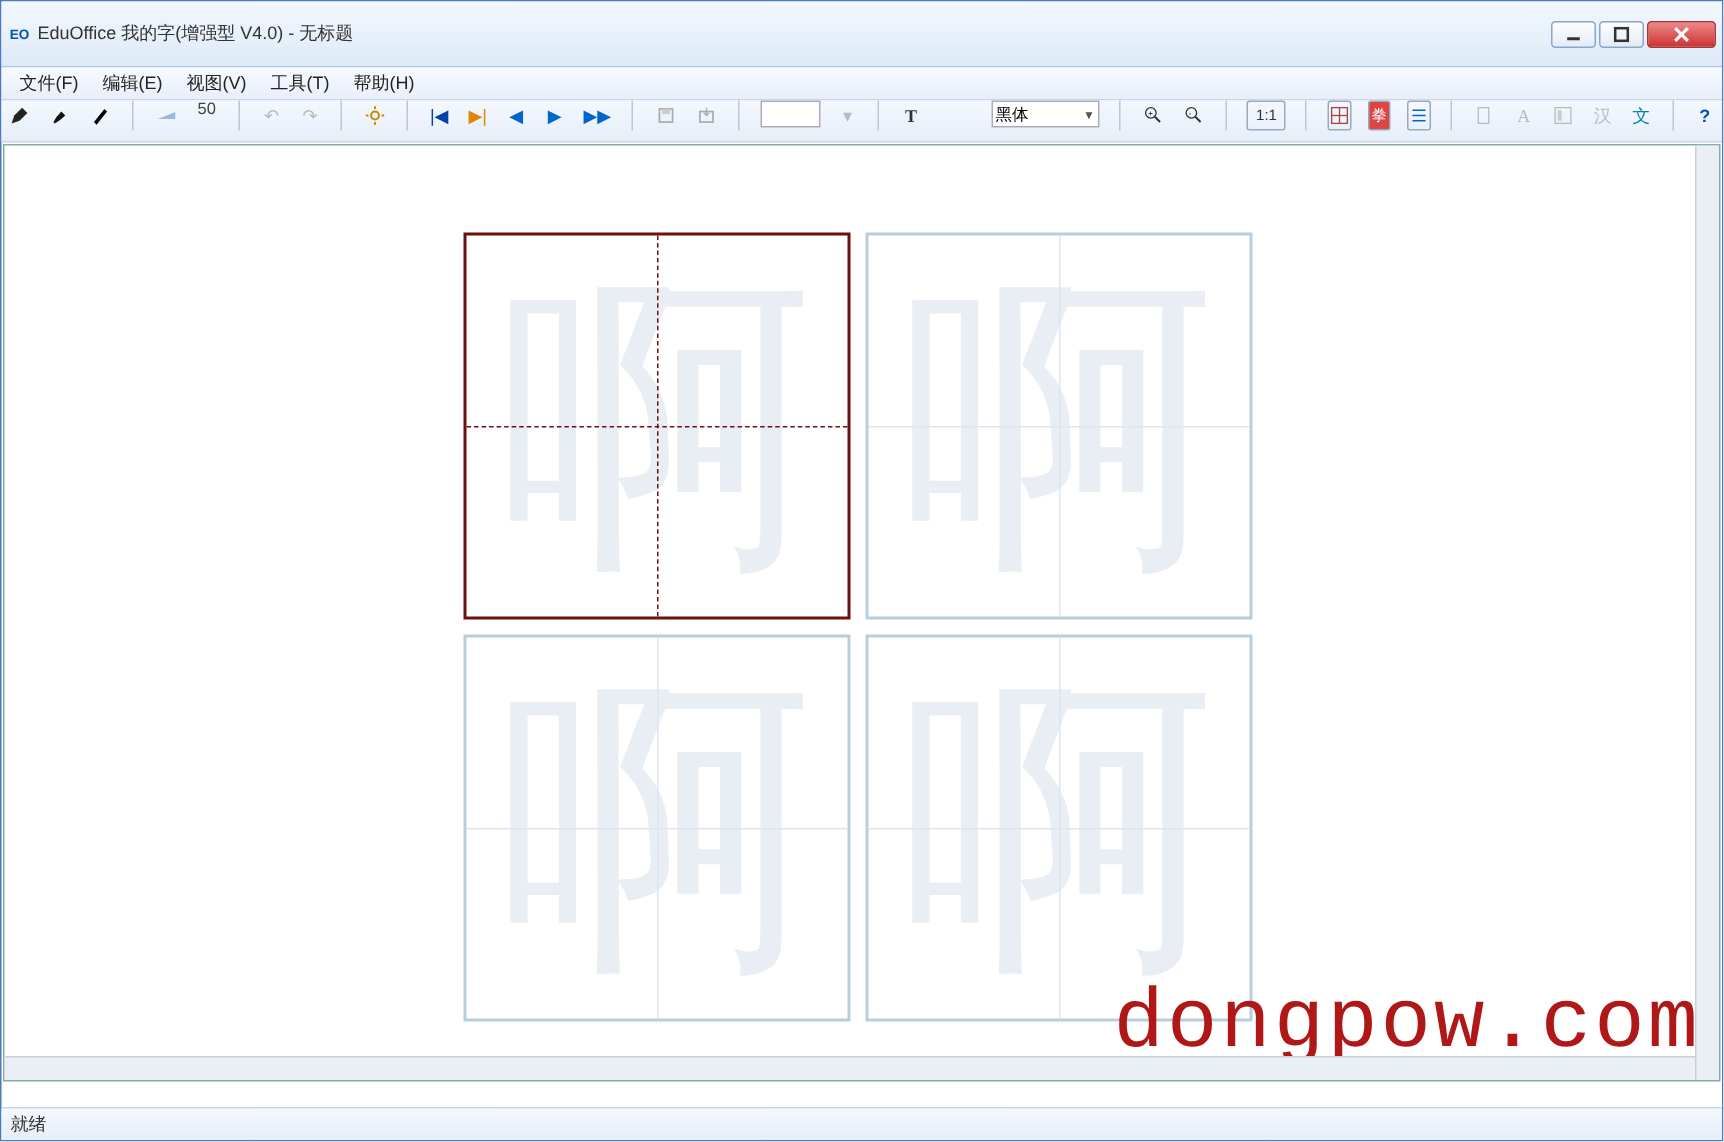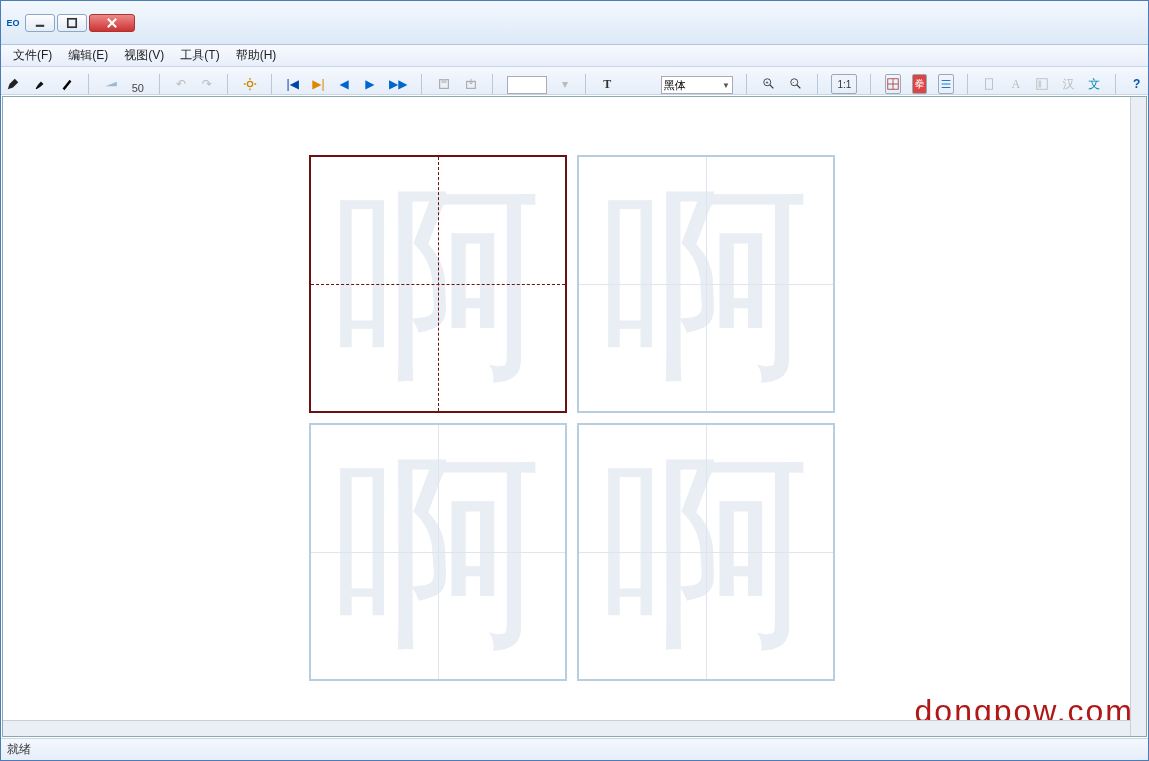--- a/index.html
+++ b/index.html
@@ -6,54 +6,55 @@
   body { font-family: "Microsoft YaHei", SimSun, sans-serif; font-size: 12px; background: #fff; overflow: hidden; }
   .window { width: 1149px; height: 761px; background: #fff; border: 1px solid #4a7cb7; display: flex; flex-direction: column; }
   .titlebar { height: 44px; background: linear-gradient(#f3f8fe, #dde9f7); display: flex; align-items: center; padding: 0 4px; border-bottom: 1px solid #b0c4de; }
   .titlebar .logo { width: 16px; height: 16px; margin-right: 4px; display: flex; align-items: center; justify-content: center; font-size: 9px; font-weight: bold; color: #0055aa; }
   .titlebar .title { flex: 1; color: #333; font-size: 12px; }
   .win-controls { display: flex; gap: 2px; }
   .win-btn { width: 30px; height: 18px; border: 1px solid #8aa7c7; border-radius: 3px; background: linear-gradient(#fdfdfd,#e3ecf7); display: flex; align-items: center; justify-content: center; font-size: 10px; cursor: pointer; }
   .win-btn.close { background: linear-gradient(#e88,#c33); color: #fff; width: 46px; border-color:#a33; }
   .menubar { height: 22px; background: linear-gradient(#f7faff,#e8eef9); display: flex; align-items: center; padding: 0 4px; border-bottom: 1px solid #c8d6e8; }
   .menu-item { padding: 2px 8px; cursor: pointer; color: #222; }
-  .toolbar { height: 28px; background: linear-gradient(#f4f8fe,#e6eef9); display: flex; align-items: flex-end; padding: 0 4px; gap: 11px; border-bottom: 1px solid #c8d6e8; }
+  .toolbar { height: 28px; background: linear-gradient(#f4f8fe,#e6eef9); display: flex; align-items: flex-start; padding: 0 4px; gap: 11px; border-bottom: 1px solid #c8d6e8; }
   .tb-btn { width: 20px; height: 20px; border: 1px solid transparent; border-radius: 2px; display: flex; align-items: center; justify-content: center; cursor: pointer; font-size: 12px; color: #333; }
   .tb-sep { width: 2px; height: 20px; border-left: 1px solid #b8c8da; margin: 0 2px; }
   .tb-num { font-size: 11px; color: #444; padding: 0 2px; }
   .tb-input { width: 40px; height: 18px; border: 1px solid #aab; background: #fff; font-size: 11px; padding: 0 2px; }
   .tb-select { height: 18px; border: 1px solid #aab; background: #fff; font-size: 11px; padding: 0 2px; display: flex; align-items: center; margin-left: 35px; }
   .tb-select.font { width: 100px; }
   .dropdown-arrow { margin-left: auto; font-size: 8px; color: #555; }
   .tb-btn.disabled { color: #bbb; }
   .canvas-area { flex: 1; background: #fff; position: relative; overflow: hidden; border: 1px solid #8aa; margin:1px; }
   .grid-container { position: absolute; top: 58px; left: 306px; display: grid; grid-template-columns: 258px 258px; grid-template-rows: 258px 258px; gap: 10px; }
   .cell { position: relative; display: flex; align-items: center; justify-content: center; }
   .cell .border-box { position: absolute; inset: 0; }
   .cell.active .border-box { border: 2px solid #6b1111; }
   .cell.inactive .border-box { border: 2px solid #b8cdde; }
   .cell .vline, .cell .hline { position: absolute; background: transparent; }
   .cell.active .vline { left: 50%; top: 2px; bottom: 2px; border-left: 1px dashed #6b1111; }
   .cell.active .hline { top: 50%; left: 2px; right: 2px; border-top: 1px dashed #6b1111; }
   .cell.inactive .vline { left: 50%; top: 2px; bottom: 2px; border-left: 1px solid #dde6ee; }
   .cell.inactive .hline { top: 50%; left: 2px; right: 2px; border-top: 1px solid #dde6ee; }
   .ghost-char { font-size: 210px; color: #e8eef4; font-family: SimHei, sans-serif; line-height: 1; user-select: none; }
-  .watermark { position: absolute; right: 12px; bottom: 6px; font-family: Liberation Sans, sans-serif; font-size: 32px; color: #b01818; letter-spacing: 2px; }
-  .statusbar { height: 22px; background: linear-gradient(#f4f8fe,#e6eef9); border-top: 1px solid #c8d6e8; display: flex; align-items: center; padding: 0 6px; font-size: 12px; color: #333; }
+  .watermark { position: absolute; right: 12px; bottom: 6px; font-family: Liberation Mono, monospace; font-size: 56px; color: #b01818; letter-spacing: 2px; }
+  .statusbar { height: 22px; background: linear-gradient(#f4f8fe,#e6eef9); border-top: 1px solid #c8d6e8; display: flex; align-items: center; padding: 0 6px; font-size: 12px; color: #333; margin-top: 16px; }
   .vscroll { position:absolute; right:0; top:0; bottom:0; width:16px; background:#eaeef5; border-left:1px solid #ccd; }
   .hscroll { position:absolute; left:0; right:16px; bottom:0; height:16px; background:#eaeef5; border-top:1px solid #ccd; }
   svg { width: 14px; height: 14px; }
 </style>
 </head>
 <body>
 
 <div class="window">
 
   <div class="titlebar">
     <div class="logo">EO</div>
+    <div class="title">EduOffice 我的字(增强型 V4.0) - 无标题</div>
     <div class="win-controls">
       <div class="win-btn">
           <svg viewBox="0 0 10 10">
             <line x1="2" y1="7" x2="8" y2="7" stroke="#333" stroke-width="1.5"></line>
           </svg>
         </div>
       <div class="win-btn">
           <svg viewBox="0 0 10 10">
             <rect x="2" y="2" width="6" height="6" fill="none" stroke="#333" stroke-width="1.2"></rect>
           </svg>

